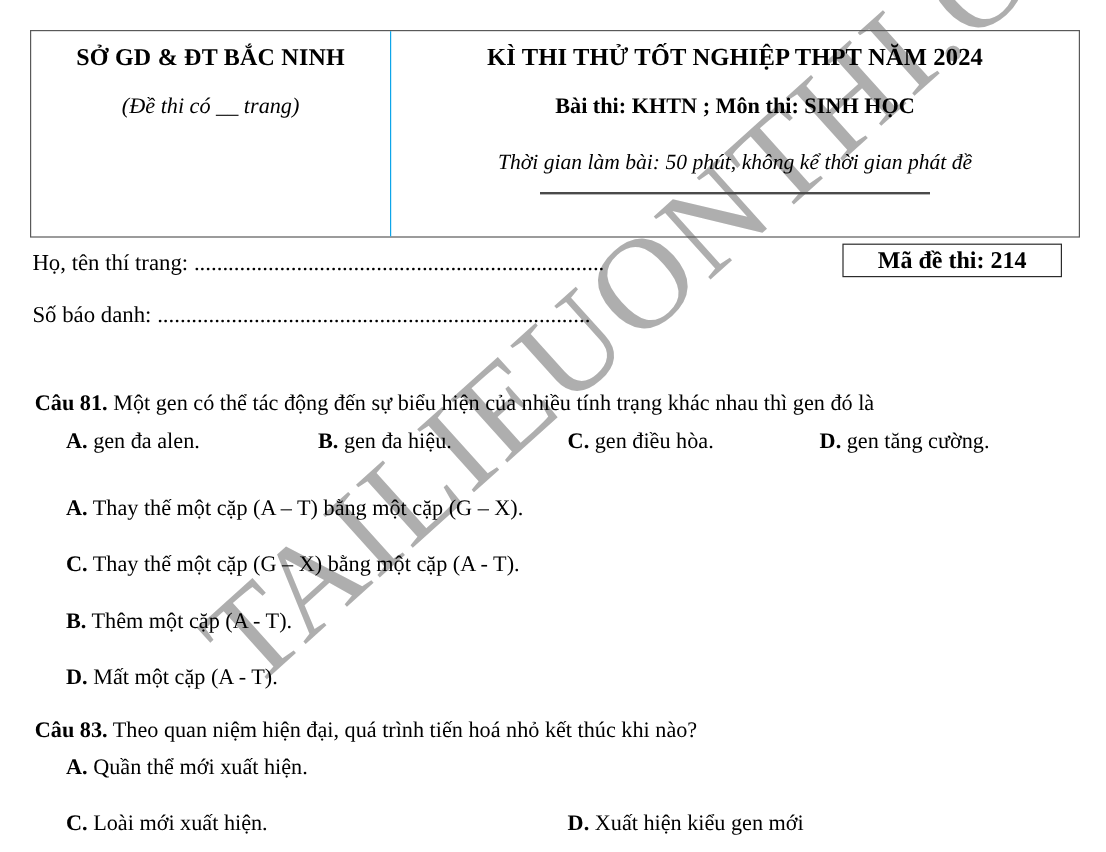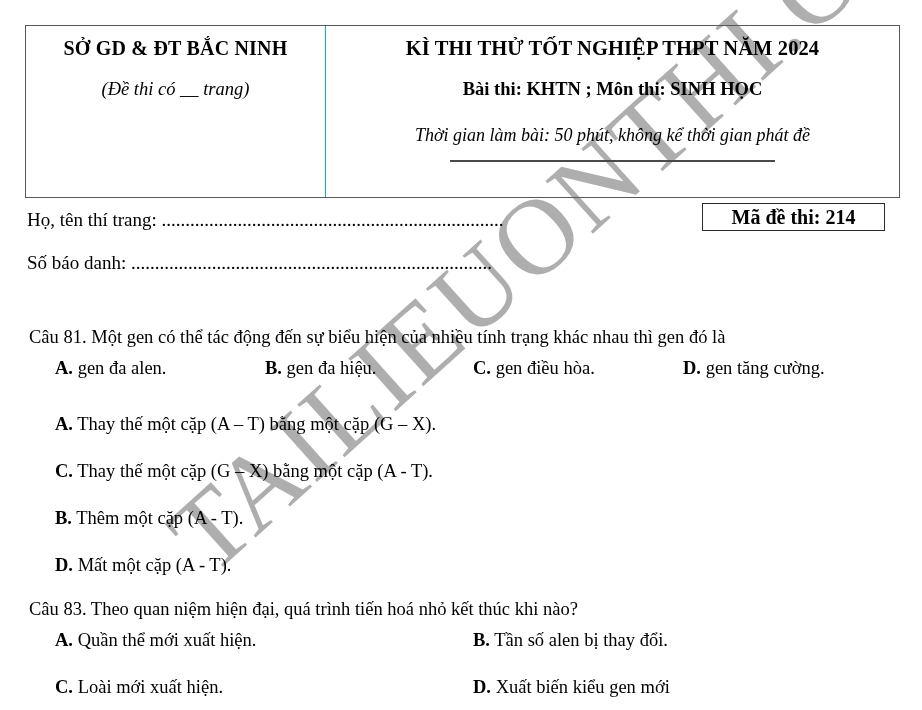--- a/index.html
+++ b/index.html
@@ -138,21 +138,21 @@
   .question {
     position: absolute;
     left: 29px;
     width: 875px;
     font-size: 18.5px;
   }
   .q-stem {
     white-space: nowrap;
   }
   .q-num {
-    font-weight: normal;
+    font-weight: bold;
   }
   .opt-row {
     position: relative;
     height: 37px;
   }
   .opt {
     position: absolute;
     white-space: nowrap;
   }
   .opt .lbl { font-weight: bold; }
@@ -266,30 +266,26 @@
   <div class="question" id="q83">
     <div class="q-stem">
       <span class="q-num">Câu 83.</span>
       <span>Theo quan niệm hiện đại, quá trình tiến hoá nhỏ kết thúc khi nào?</span>
     </div>
     <div class="opt-row">
       <div class="opt h1">
         <span class="lbl">A.</span>
         <span>Quần thể mới xuất hiện.</span>
       </div>
-      <div class="opt h2">
-        <span class="lbl">B.</span>
-        <span>Tần số alen bị thay đổi.</span>
-      </div>
     </div>
     <div class="opt-row">
       <div class="opt h1">
         <span class="lbl">C.</span>
         <span>Loài mới xuất hiện.</span>
       </div>
       <div class="opt h2">
         <span class="lbl">D.</span>
-        <span>Xuất biến kiểu gen mới</span>
+        <span>Xuất hiện kiểu gen mới</span>
       </div>
     </div>
   </div>
 
 </div>
 
 </body></html>

